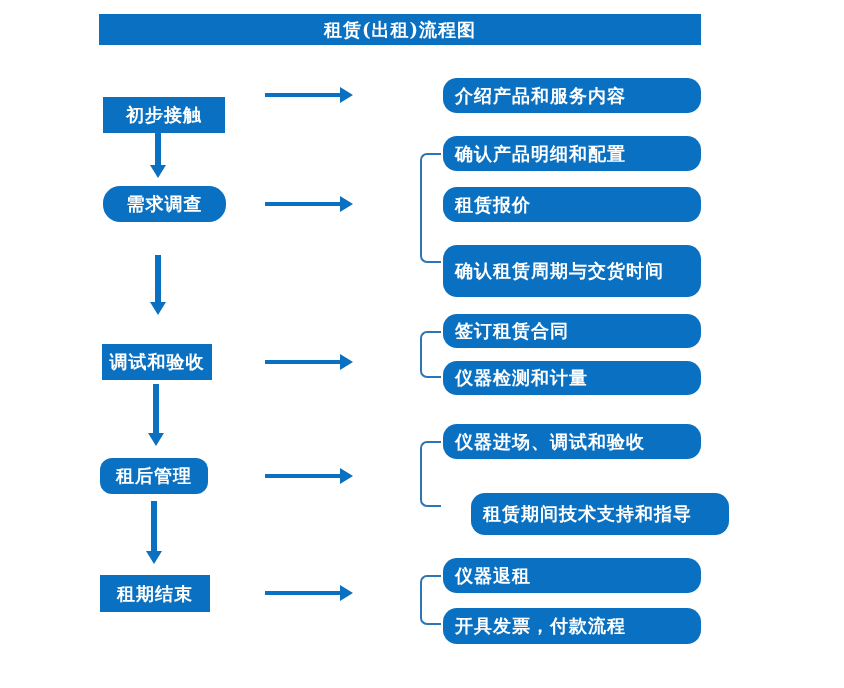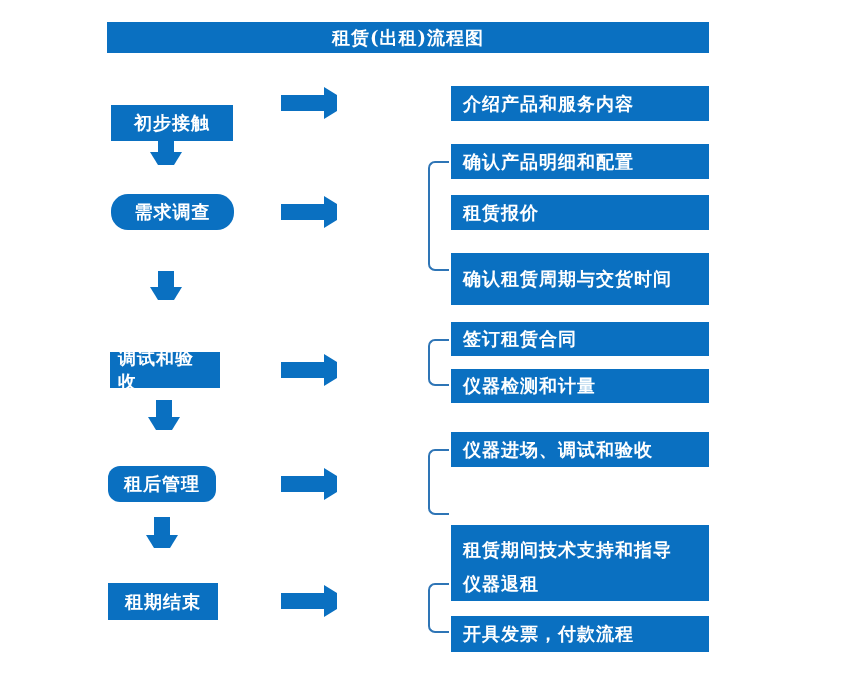--- a/index.html
+++ b/index.html
@@ -1,15 +1,15 @@
 <!DOCTYPE html>
 <html style="--primary: #0a70c1; --connector: #2e75b6;"><head>
 <meta charset="utf-8">
 <style>
-  * { margin: 0; padding: 8px; box-sizing: border-box; }
+  * { margin: 0; padding: 0; box-sizing: border-box; }
   html, body { background: #ffffff; }
   body {
     position: relative;
     width: 844px;
     height: 688px;
     overflow: hidden;
     font-family: "DejaVu Serif", "Liberation Serif", serif;
   }
   .title-bar {
     position: absolute;
@@ -33,20 +33,21 @@
   .detail-box {
     position: absolute;
     left: 443px; width: 258px;
     background: var(--primary, #0a70c1);
     color: #ffffff;
     font-weight: bold;
     font-size: 18px;
     letter-spacing: 1px;
     display: flex; align-items: center;
     padding-left: 12px;
+    border-radius: 14px;
   }
   .harrow {
     position: absolute;
     left: 265px; width: 88px; height: 16px;
     display: flex; align-items: center;
   }
   .harrow .shaft { flex: 1; height: 4px; background: var(--primary, #0a70c1); }
   .harrow .head {
     width: 0; height: 0;
     border-top: 8px solid transparent;
@@ -131,16 +132,16 @@
 <div class="detail-box" style="top:78px;  height:35px;">介绍产品和服务内容</div>
 
 <div class="detail-box" style="top:136px; height:35px;">确认产品明细和配置</div>
 <div class="detail-box" style="top:187px; height:35px;">租赁报价</div>
 <div class="detail-box" style="top:245px; height:52px;">确认租赁周期与交货时间</div>
 
 <div class="detail-box" style="top:314px; height:34px;">签订租赁合同</div>
 <div class="detail-box" style="top:361px; height:34px;">仪器检测和计量</div>
 
 <div class="detail-box" style="top:424px; height:35px;">仪器进场、调试和验收</div>
-<div class="detail-box" style="top:517px; height:49px;">租赁期间技术支持和指导</div>
+<div class="detail-box" style="top:493px; height:42px;margin-left:28px;">租赁期间技术支持和指导</div>
 
 <div class="detail-box" style="top:558px; height:35px;">仪器退租</div>
 <div class="detail-box" style="top:608px; height:36px;">开具发票，付款流程</div>
 
 </body></html>

